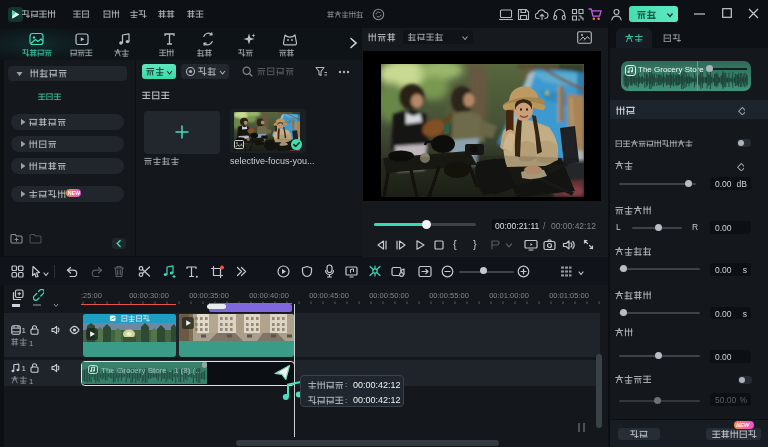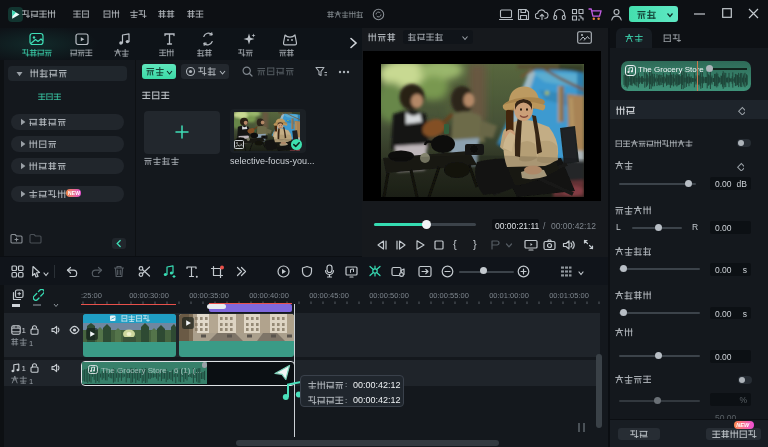--- a/index.html
+++ b/index.html
@@ -1462,21 +1462,21 @@
         <svg width="125" height="17" viewBox="0 0 125 17">
           <path d="M1.0 3.2 V13.8 M2.6 2.4 V14.6 M4.2 2.1 V14.9 M5.8 1.1 V15.9 M7.4 2.4 V14.6 M9.0 1.3 V15.7 M10.6 7.1 V9.9 M12.2 4.2 V12.8 M13.8 1.1 V15.9 M15.4 3.0 V14.0 M17.0 1.4 V15.6 M18.6 6.5 V10.5 M20.2 4.2 V12.8 M21.8 5.7 V11.3 M23.4 3.7 V13.3 M25.0 3.5 V13.5 M26.6 7.2 V9.8 M28.2 5.9 V11.1 M29.8 5.5 V11.5 M31.4 1.3 V15.7 M33.0 2.3 V14.7 M34.6 6.2 V10.8 M36.2 2.1 V14.9 M37.8 6.4 V10.6 M39.4 3.2 V13.8 M41.0 6.4 V10.6 M42.6 7.3 V9.7 M44.2 1.6 V15.4 M45.8 5.9 V11.1 M47.4 5.9 V11.1 M49.0 0.9 V16.1 M50.6 1.6 V15.4 M52.2 5.4 V11.6 M53.8 1.0 V16.0 M55.4 3.8 V13.2 M57.0 2.9 V14.1 M58.6 5.9 V11.1 M60.2 1.1 V15.9 M61.8 2.8 V14.2 M63.4 1.0 V16.0 M65.0 1.4 V15.6 M66.6 5.3 V11.7 M68.2 4.9 V12.1 M69.8 6.2 V10.8 M71.4 6.3 V10.7 M73.0 6.9 V10.1 M74.6 5.3 V11.7 M76.2 3.3 V13.7 M77.8 7.3 V9.7 M79.4 2.9 V14.1 M81.0 5.1 V11.9 M82.6 5.3 V11.7 M84.2 1.9 V15.1 M85.8 4.1 V12.9 M87.4 5.2 V11.8 M89.0 4.1 V12.9 M90.6 2.7 V14.3 M92.2 6.9 V10.1 M93.8 0.9 V16.1 M95.4 7.1 V9.9 M97.0 2.4 V14.6 M98.6 1.8 V15.2 M100.2 7.2 V9.8 M101.8 2.1 V14.9 M103.4 4.9 V12.1 M105.0 3.5 V13.5 M106.6 7.2 V9.8 M108.2 7.0 V10.0 M109.8 6.1 V10.9 M111.4 1.0 V16.0 M113.0 6.0 V11.0 M114.6 2.3 V14.7 M116.2 1.2 V15.8 M117.8 1.1 V15.9 M119.4 5.0 V12.0 M121.0 5.0 V12.0 M122.6 3.9 V13.1" stroke="#1b4237" stroke-width="0.9" fill="none"></path>
         </svg>
       </div>
       <svg width="10" height="9" style="position:absolute;left:6px;top:2.5px">
         <rect x="0.5" y="0.5" width="9" height="8" rx="2" fill="none" stroke="#dfe3e6" stroke-width="0.9"></rect>
         <path d="M3.5 6 V2.5 l3-0.5 V5.5" stroke="#dfe3e6" stroke-width="0.9" fill="none"></path>
         <circle cx="3" cy="6" r="1" fill="#dfe3e6"></circle>
         <circle cx="6" cy="5.5" r="1" fill="#dfe3e6"></circle>
       </svg>
-      <div style="position:absolute;left:19px;top:3.5px;font-size:8px;color:rgba(222,228,230,.62);white-space:nowrap">The Grocery Store - 6 (1) (...</div>
+      <div style="position:absolute;left:19px;top:3.5px;font-size:8px;color:rgba(222,228,230,.62);white-space:nowrap">The Grocery Store - 1 (8) (...</div>
     </div>
     <div style="position:absolute;left:201.5px;top:362px;width:5.5px;height:5.5px;border-radius:50%;background:#9aa1a7"></div>
     <div style="position:absolute;left:293.5px;top:304px;width:1px;height:133px;background:#ccd1d6"></div>
     <div style="position:absolute;left:272px;top:364px;">
       <svg width="20" height="19">
         <path d="M17.5 1.5 L13.8 15.5 L10 10.3 L3 9.5 Z" fill="#f2f7f7" stroke="#7fd4bb" stroke-width="1.2" stroke-linejoin="round"></path>
       </svg>
     </div>
     <div style="position:absolute;left:282px;top:379px;">
       <svg width="30" height="24">
@@ -1808,21 +1808,21 @@
         <line x1="28.6" y1="7.5" x2="35.7" y2="7.5" stroke="#c3c9ce" stroke-width="0.94" stroke-linecap="round"></line>
         <line x1="32.2" y1="1.2" x2="32.2" y2="7.5" stroke="#c3c9ce" stroke-width="0.94" stroke-linecap="round"></line>
       </svg>
     </div>
     <div style="position:absolute;left:738px;top:375.5px;width:14px;height:8px;border-radius:4px;background:#272d34">
       <div style="position:absolute;left:1px;top:1px;width:6px;height:6px;border-radius:50%;background:#aeb4ba"></div>
     </div>
     <div style="position:absolute;left:619px;top:399.5px;width:81px;height:2px;border-radius:1px;background:#32383e"></div>
     <div style="position:absolute;left:654.0px;top:396.5px;width:7px;height:7px;border-radius:50%;background:#6a7076"></div>
     <div style="position:absolute;left:710px;top:393px;width:41px;height:12.5px;border-radius:2px;background:#0c1014">
-      <div style="position:absolute;left:5px;top:20px;font-size:8.5px;color:#5a6166">50.00</div>
+      <div style="position:absolute;left:5px;top:2px;font-size:8.5px;color:#5a6166">50.00</div>
       <div style="position:absolute;right:4px;top:2px;font-size:8.5px;color:#5a6166">%</div>
     </div>
     <div style="position:absolute;left:610px;top:419px;width:158px;height:28px;background:#181d23;border-top:1px solid #0c0f13"></div>
     <div style="position:absolute;left:618px;top:427.5px;width:42px;height:12px;border-radius:3px;background:#272d34">
       <div style="position:absolute;left:12px;top:2px">
         <svg width="17.8" height="8.5" viewBox="0 0 17.8 8.5" style="display:block;opacity:0.88">
           <line x1="0.7" y1="0.9" x2="4.7" y2="0.9" stroke="#cfd4d9" stroke-width="0.94" stroke-linecap="round"></line>
           <line x1="2.7" y1="0.9" x2="2.7" y2="4.7" stroke="#cfd4d9" stroke-width="0.94" stroke-linecap="round"></line>
           <line x1="0.7" y1="4.7" x2="4.7" y2="4.7" stroke="#cfd4d9" stroke-width="0.94" stroke-linecap="round"></line>
           <line x1="6.4" y1="0.3" x2="6.4" y2="8.2" stroke="#cfd4d9" stroke-width="0.94" stroke-linecap="round"></line>

